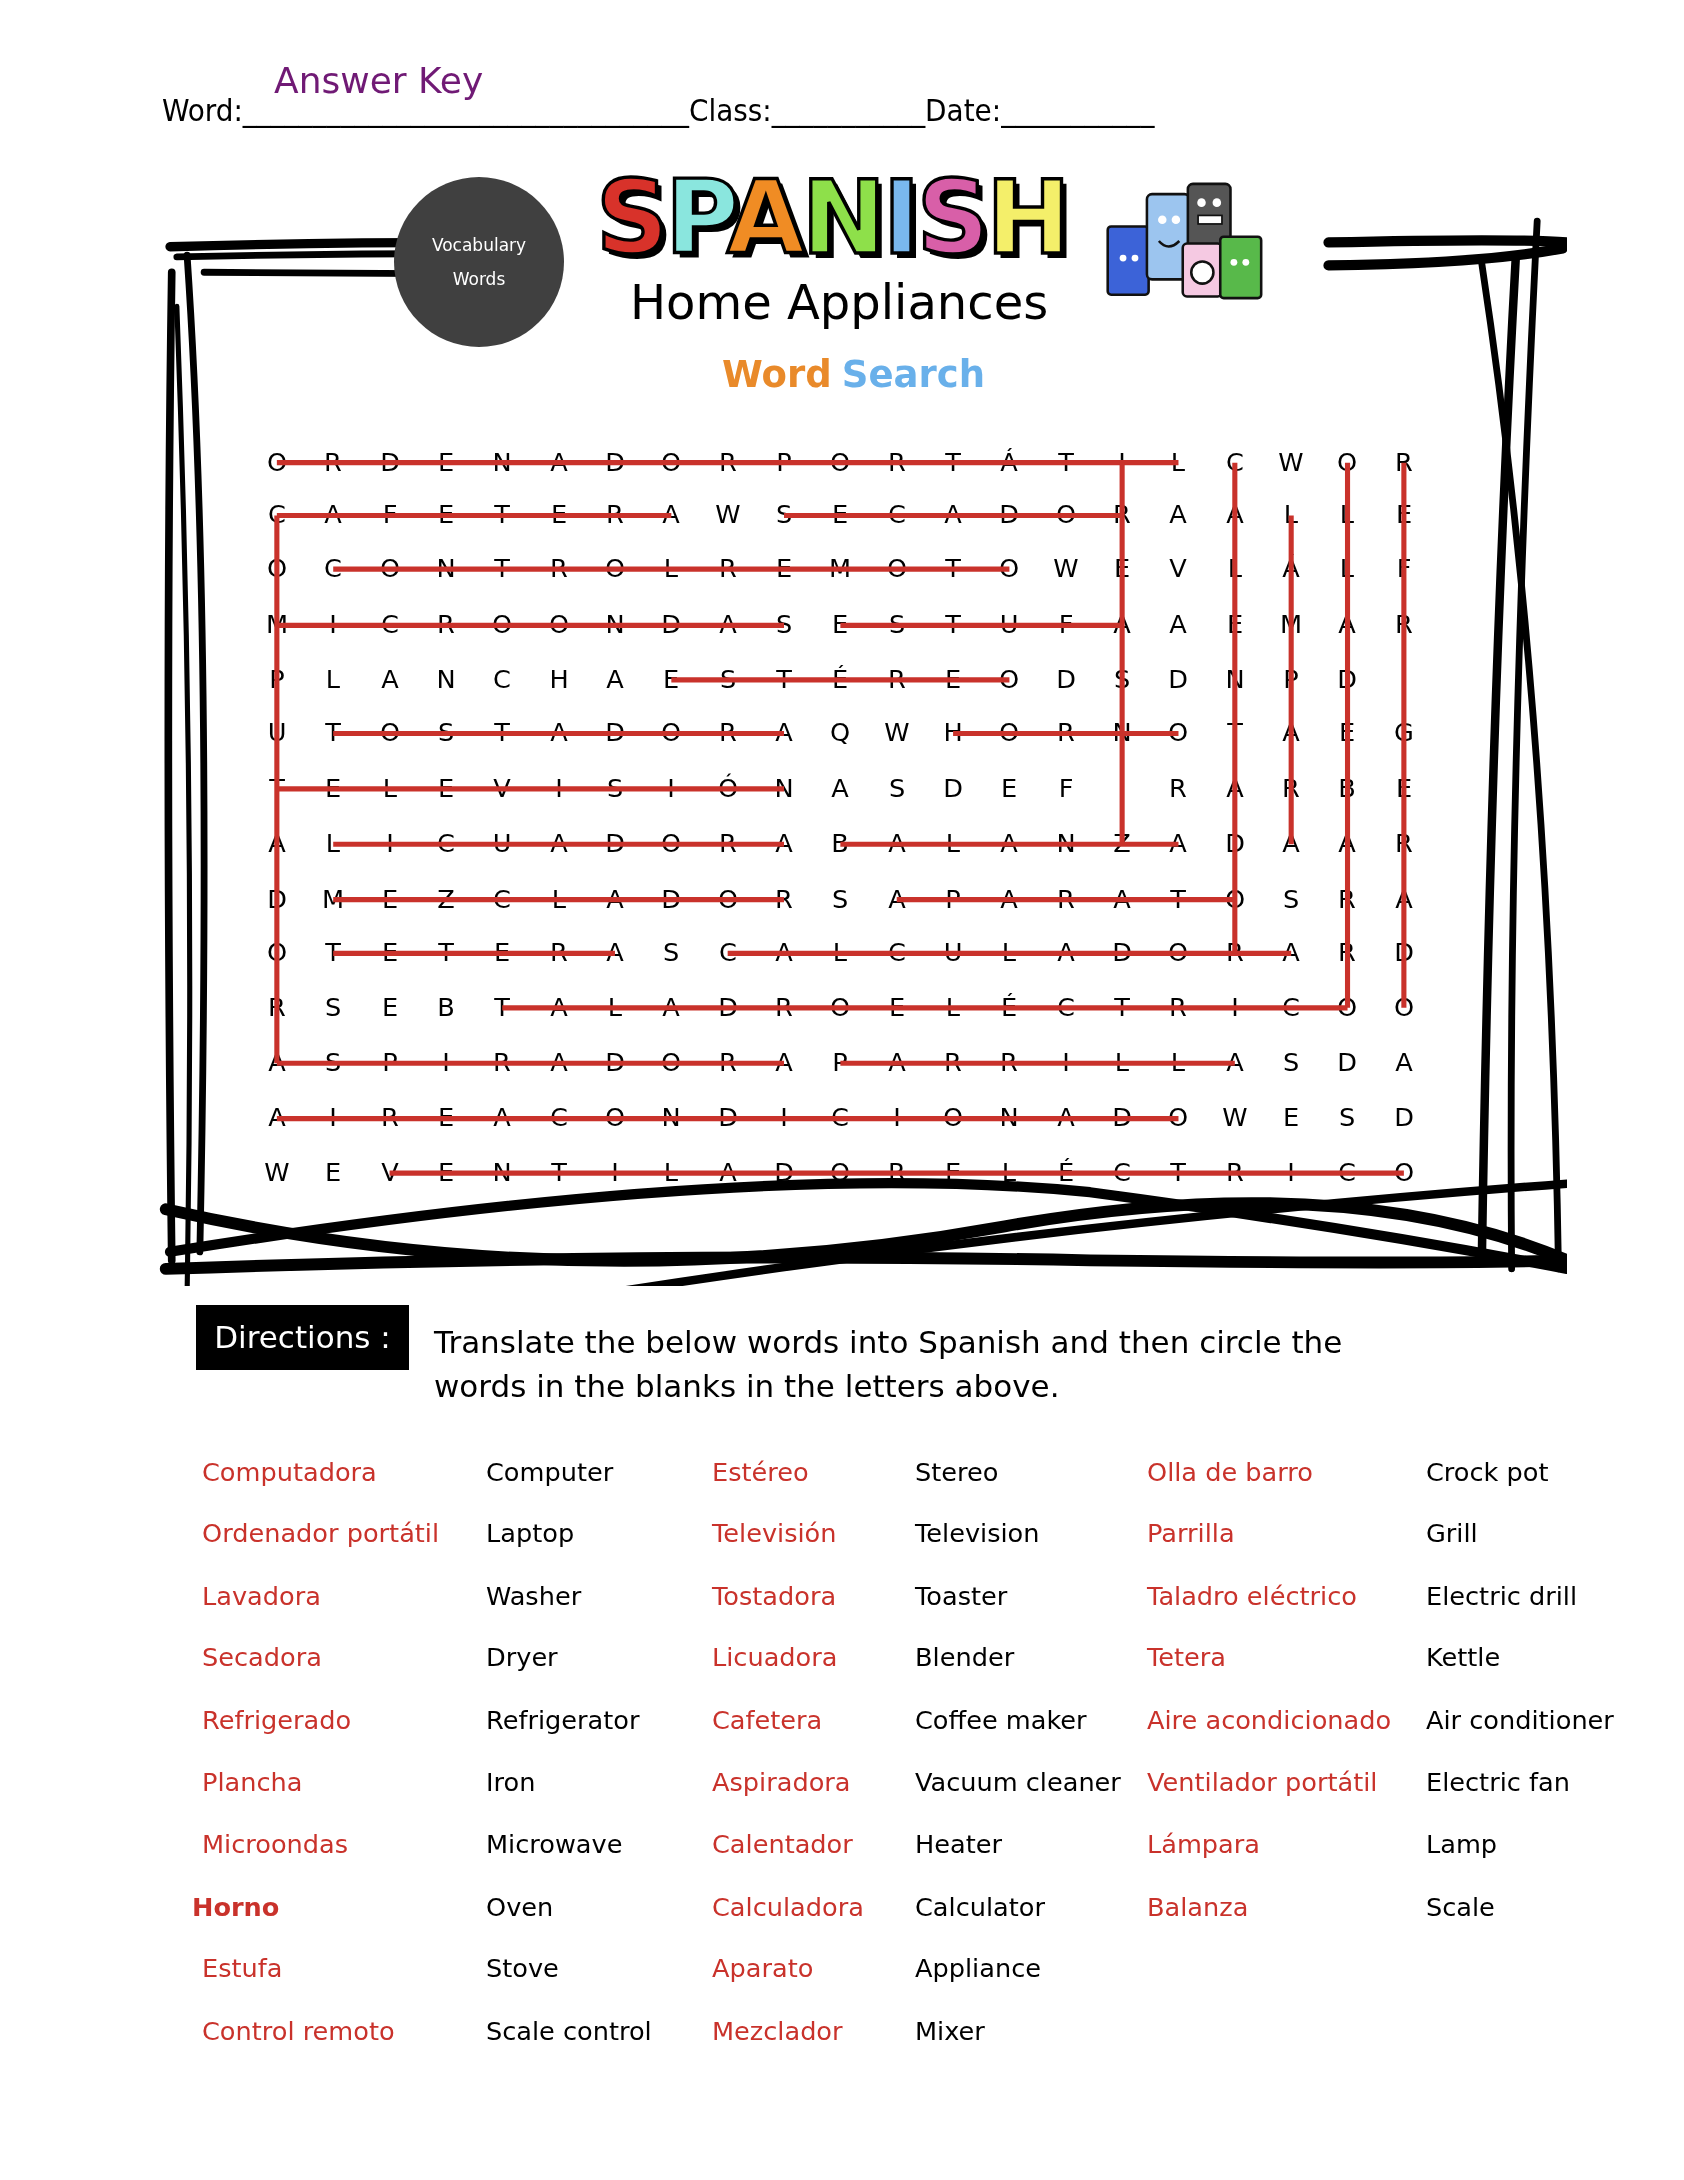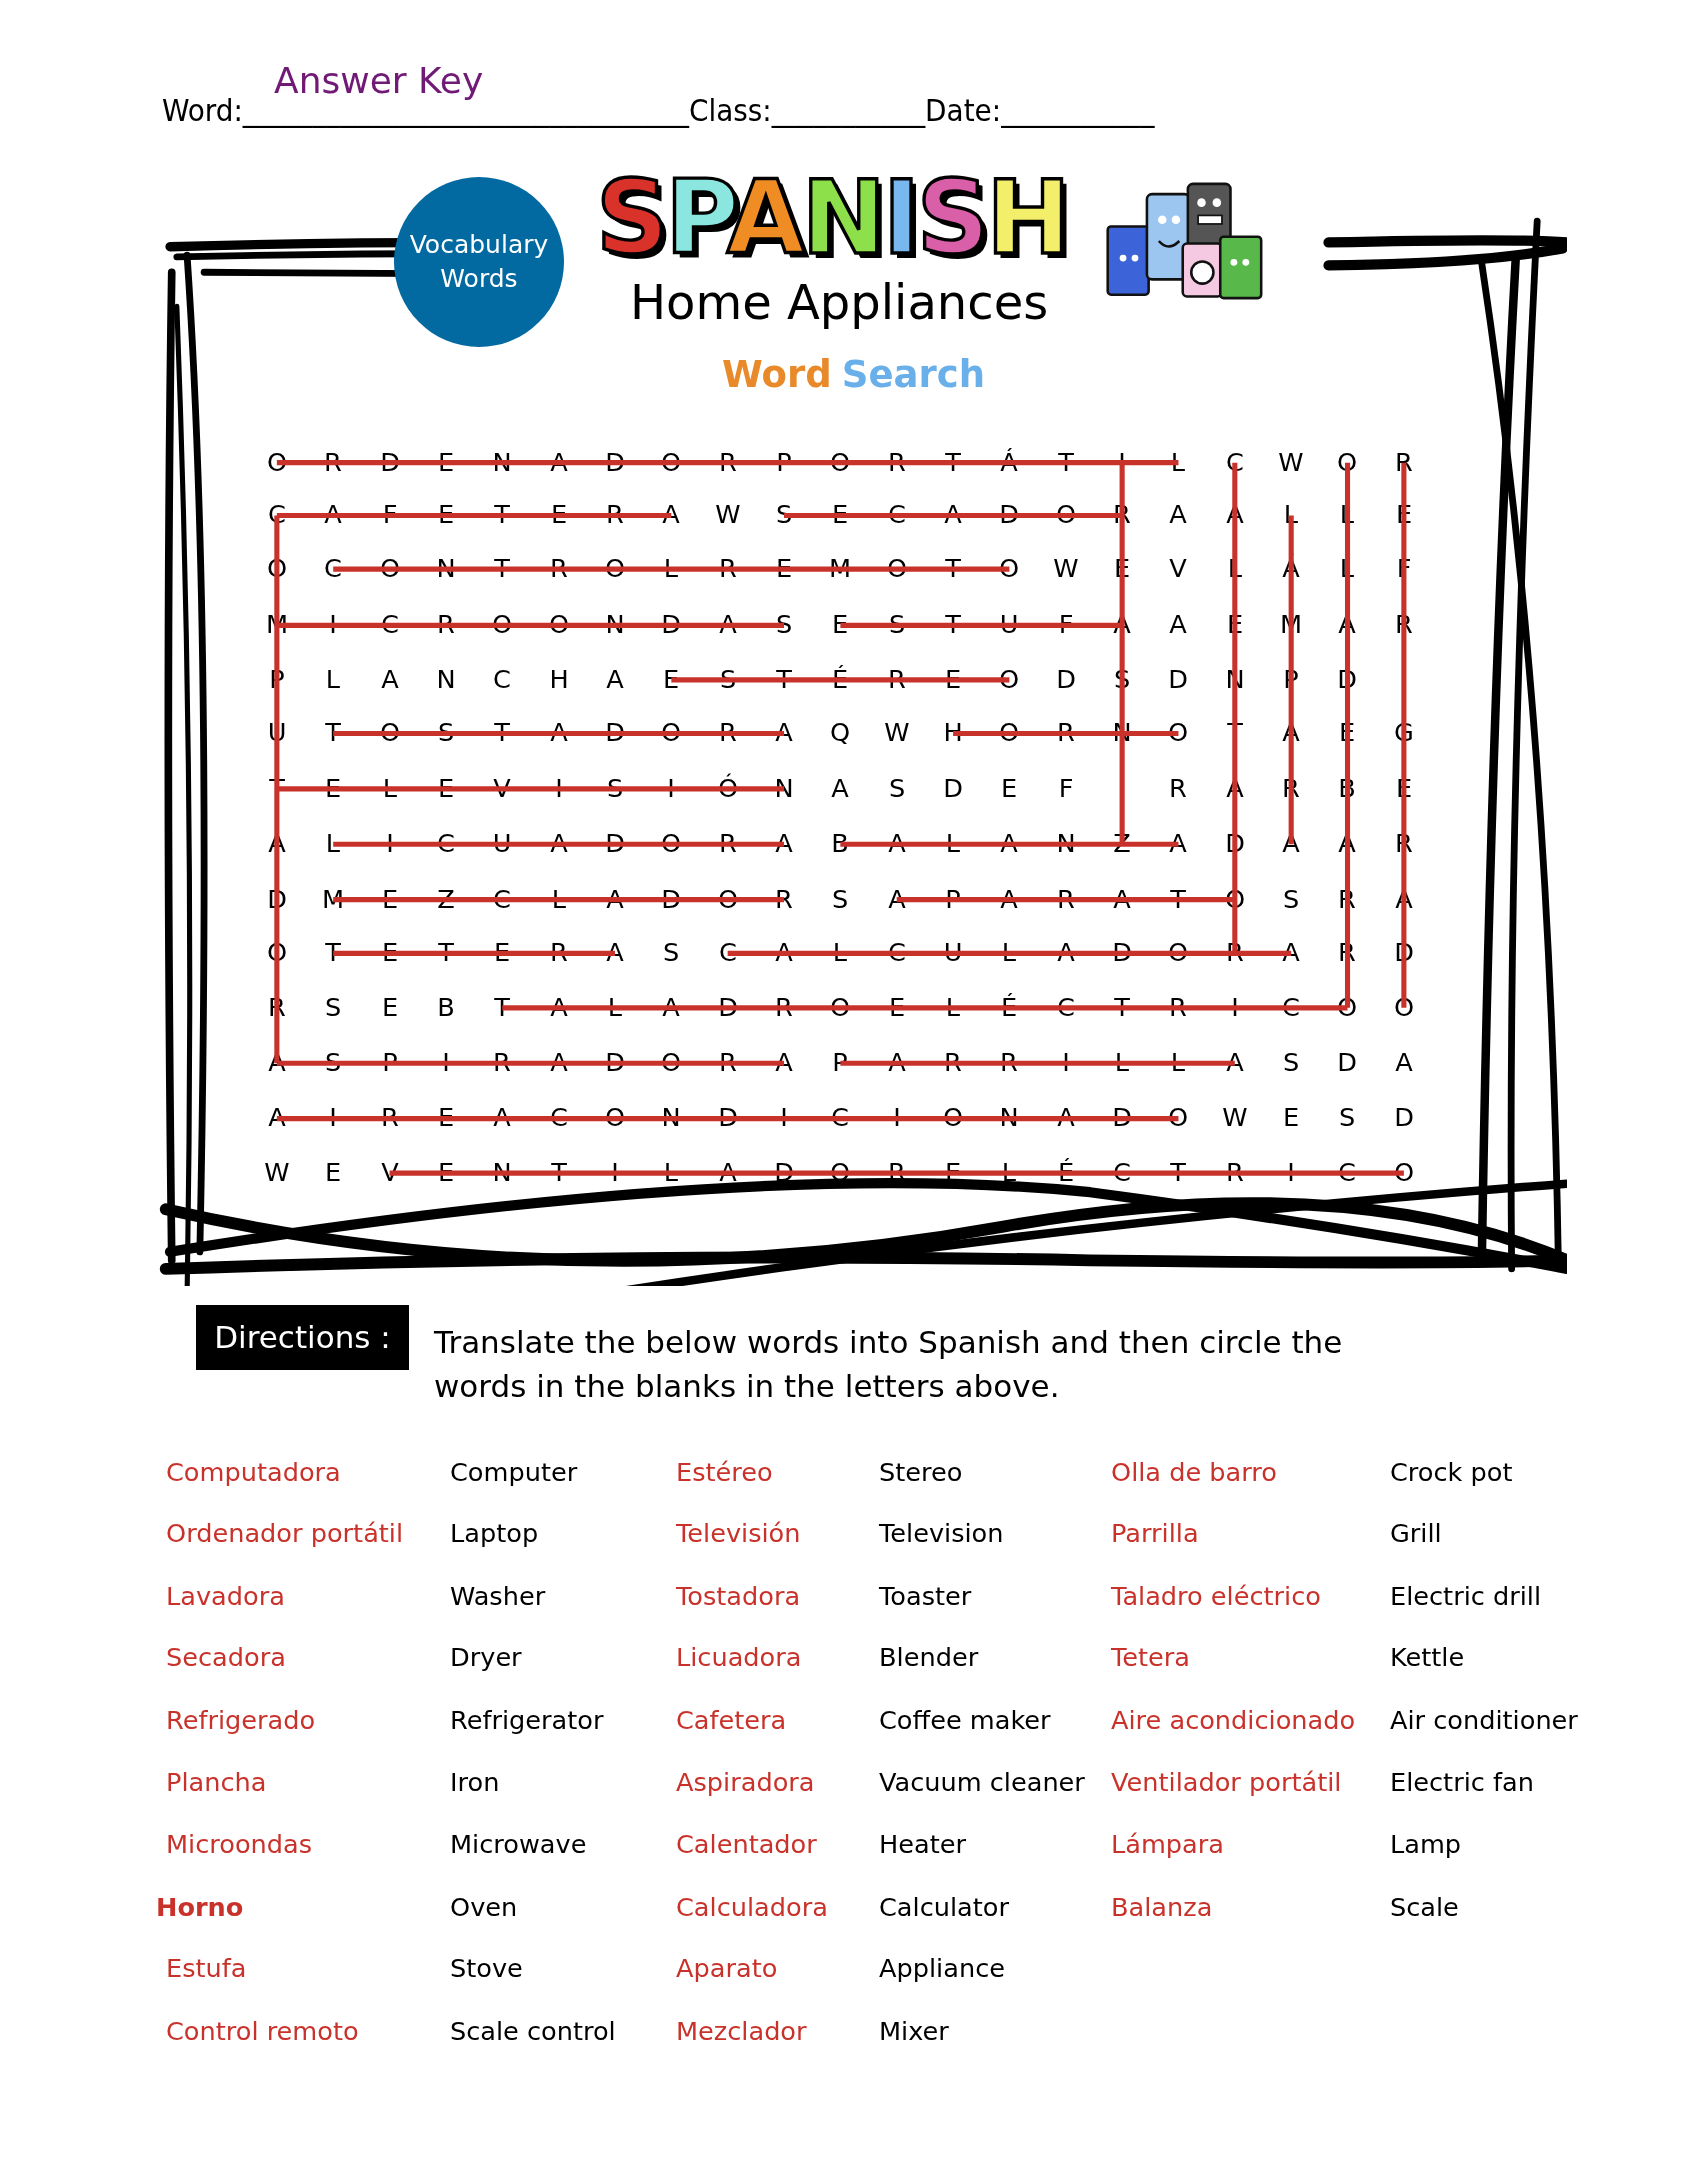--- a/index.html
+++ b/index.html
@@ -1,33 +1,33 @@
 <!DOCTYPE html>
 <html style="font-size:13.6px"><head>
 <meta charset="utf-8">
 <style>
   html,body{margin:0;padding:0;background:#fff;}
   body{width:1685px;height:2181px;position:relative;overflow:hidden;font-family:"DejaVu Sans",sans-serif;color:#000;}
   .abs{position:absolute;}
   #header-line{left:162px;top:92px;font-size:31px;letter-spacing:0px;white-space:nowrap;font-family:"DejaVu Sans Condensed","DejaVu Sans",sans-serif;}
   #answer-key{left:274px;top:60px;font-size:36px;color:#701a75;}
-  #vocab-circle{left:394px;top:177px;width:170px;height:170px;border-radius:50%;background:#0369a1;color:#fff;display:flex;flex-direction:column;align-items:center;justify-content:center;font-size:25px;line-height:34px;text-align:center;}
+  #vocab-circle{left:394px;top:177px;width:170px;height:170px;border-radius:50%;background:#404040;color:#fff;display:flex;flex-direction:column;align-items:center;justify-content:center;font-size:17px;line-height:34px;text-align:center;}
   #spanish-title{left:596px;top:167px;font-size:101px;font-weight:bold;letter-spacing:-3.4px;line-height:102px;font-family:"DejaVu Sans",sans-serif;}
   #spanish-title span{-webkit-text-stroke:3.4px #000;text-shadow:5.1px 5.1px 0 #000;}
   #subtitle{left:630px;top:274px;font-size:48px;}
   #ws-title{left:722px;top:353px;font-size:37px;font-weight:bold;}
   #ws-title .w1{color:#e98a2a;}
   #ws-title .w2{color:#69b0ea;margin-left:10.2px;}
   #appliance-art{left:1106px;top:177px;width:162px;height:128px;}
   #frame{left:153px;top:204px;width:1414px;height:1082px;}
   #grid{left:0;top:0;width:1685px;height:1278px;}
   .cell{position:absolute;width:34px;margin-left:-17px;text-align:center;font-size:25.6px;line-height:25.6px;margin-top:-12.8px;font-family:"DejaVu Sans",sans-serif;}
   #dir-box{left:196px;top:1305px;width:213px;height:65px;background:#000;color:#fff;font-size:31px;line-height:65px;text-align:center;}
   #dir-text{left:434px;top:1320px;width:1005px;font-size:31px;line-height:44px;}
-  .wl{position:absolute;font-size:25.6px;white-space:nowrap;}
+  .wl{position:absolute;font-size:25.6px;white-space:nowrap;margin-left:36px;}
   .es{color:#c9322b;}
   .en{color:#000;}
 </style>
 </head>
 <body>
 
 <div id="answer-key" class="abs">Answer Key</div>
 <div id="header-line" class="abs">Word:________________________________Class:___________Date:___________</div>
 
 <svg id="frame" class="abs" viewBox="0 0 1660 1270" fill="none" stroke="#000" stroke-linecap="round">

